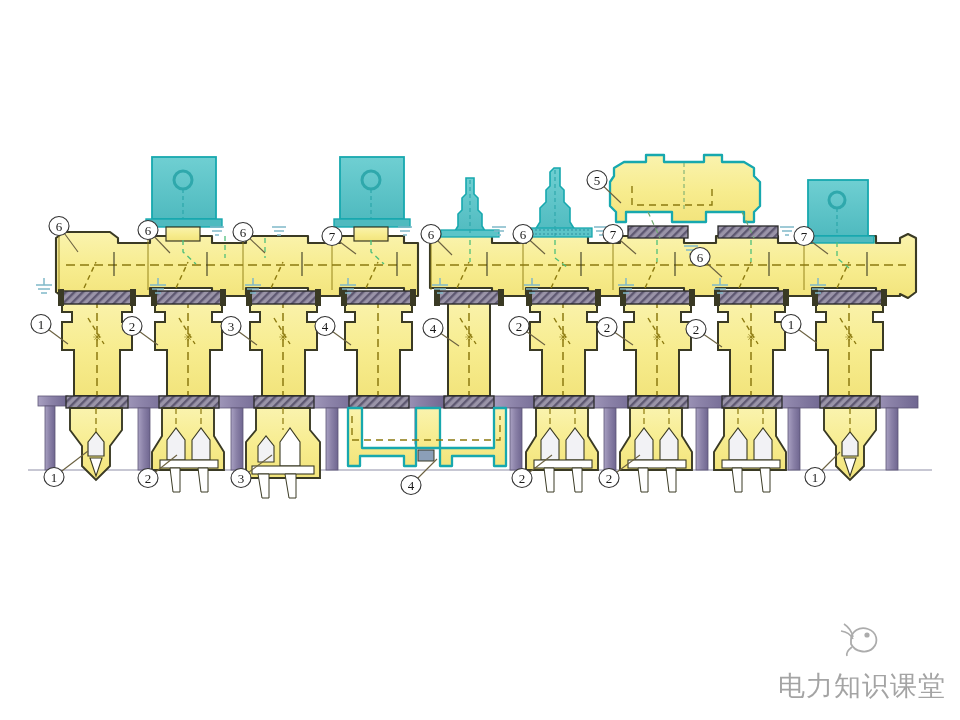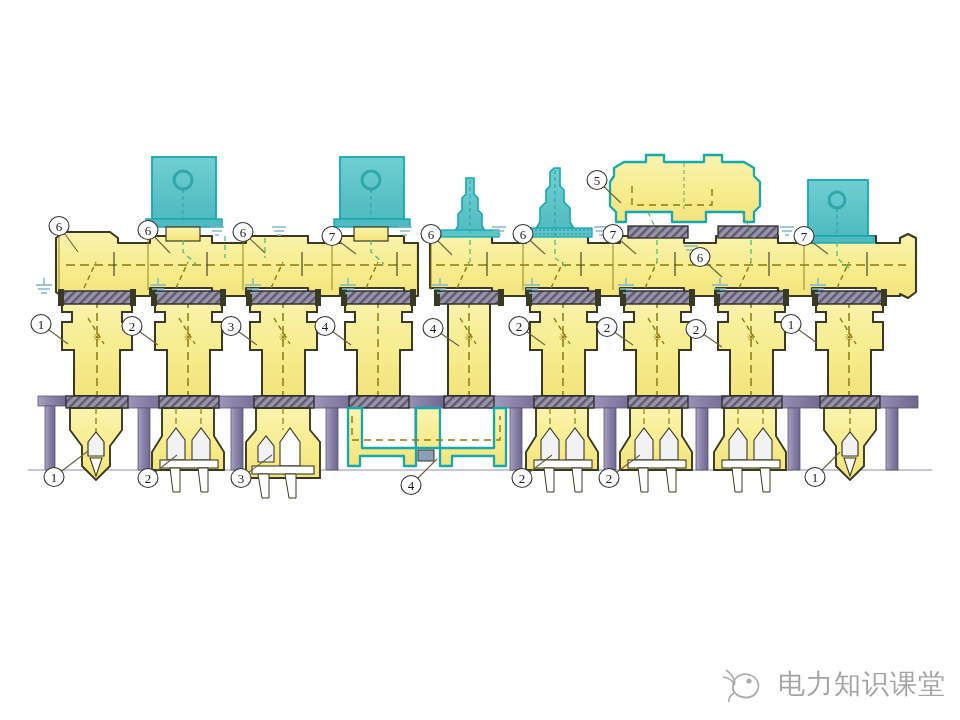--- a/index.html
+++ b/index.html
@@ -25,20 +25,21 @@
   }
   .wm-wrap {
     position: absolute;
     right: 14px;
     bottom: 16px;
     display: flex;
     align-items: center;
     gap: 10px;
     opacity: 0.62;
     pointer-events: none;
+    flex-direction: column;
   }
   .wm-text {
     font-family: "DejaVu Sans", sans-serif;
     font-size: 27px;
     color: #6d6d6d;
     letter-spacing: 1px;
     white-space: nowrap;
   }
   .wm-logo { width: 48px; height: 40px; }
 </style>

